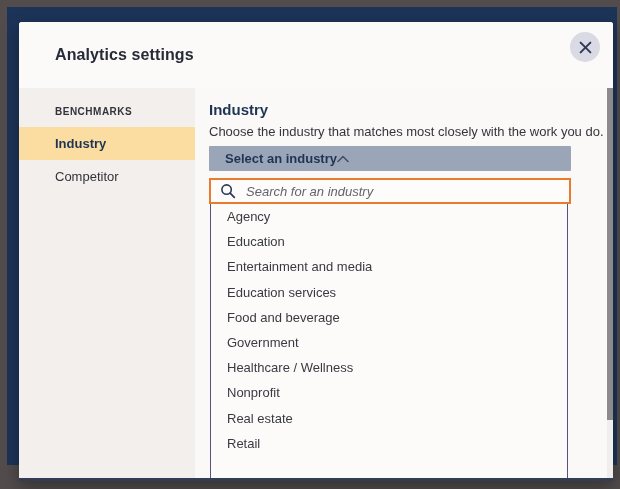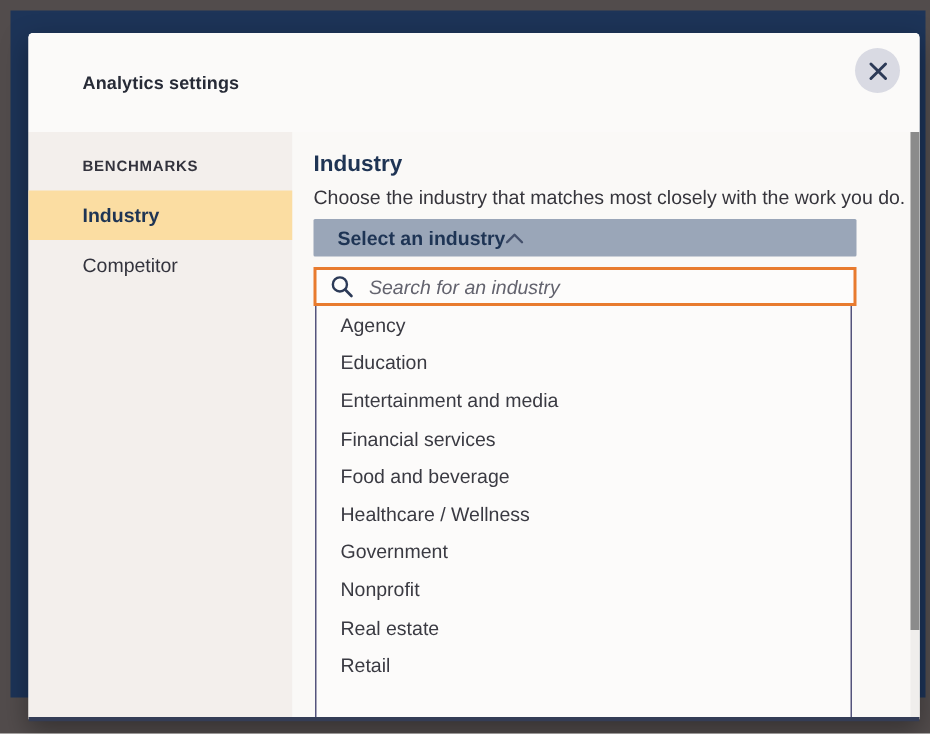--- a/index.html
+++ b/index.html
@@ -18,21 +18,21 @@
     background:#fbfaf8; box-sizing:border-box;
     border-bottom:3px solid #343d56;
     border-radius:3px 3px 0 0;
     box-shadow:0 6px 18px rgba(0,0,0,.35);
   }
   .modal-header {
     height:66px; display:flex; align-items:center; position:relative;
     background:#fbfaf9; border-radius:3px 3px 0 0;
   }
   .modal-title {
-    margin:0 0 0 36px; font-size:12px; font-weight:bold; color:#272b37;
+    margin:0 0 0 36px; font-size:16px; font-weight:bold; color:#272b37;
     letter-spacing:.1px;
   }
   .close-button {
     position:absolute; right:13px; top:10px; width:30px; height:30px;
     border-radius:50%; background:#d9dae3; border:none; padding:0;
     display:flex; align-items:center; justify-content:center; cursor:pointer;
   }
   .modal-body { display:flex; height:390px; }
   .sidebar {
     width:176px; flex-shrink:0; background:#f3efec; padding-top:10px;
@@ -149,30 +149,30 @@
         <div class="option-row">
             <span>Agency</span>
           </div>
           <div class="option-row">
             <span>Education</span>
           </div>
           <div class="option-row">
             <span>Entertainment and media</span>
           </div>
           <div class="option-row">
-            <span>Financial services</span>
+            <span>Education services</span>
           </div>
           <div class="option-row">
             <span>Food and beverage</span>
           </div>
           <div class="option-row">
-            <span>Healthcare / Wellness</span>
+            <span>Government</span>
           </div>
           <div class="option-row">
-            <span>Government</span>
+            <span>Healthcare / Wellness</span>
           </div>
           <div class="option-row">
             <span>Nonprofit</span>
           </div>
           <div class="option-row">
             <span>Real estate</span>
           </div>
           <div class="option-row">
             <span>Retail</span>
           </div>

